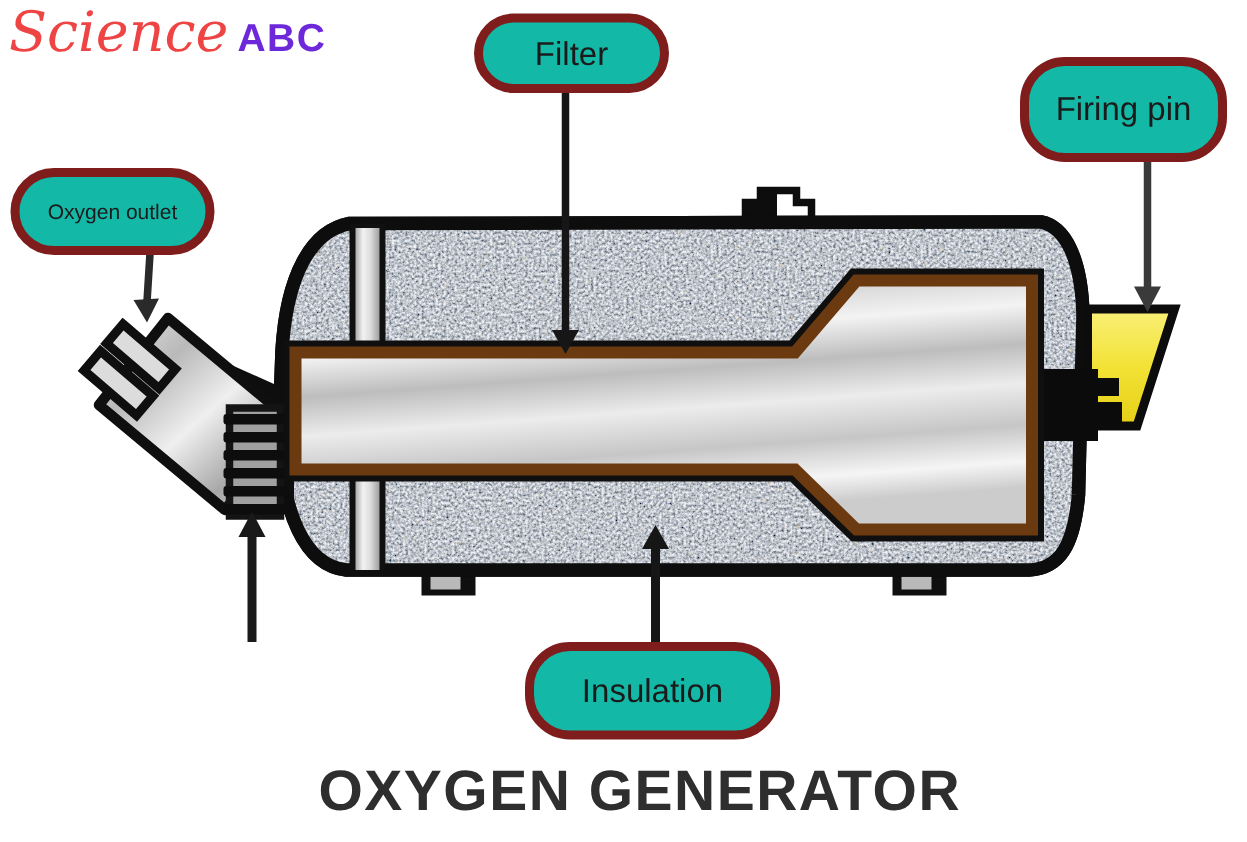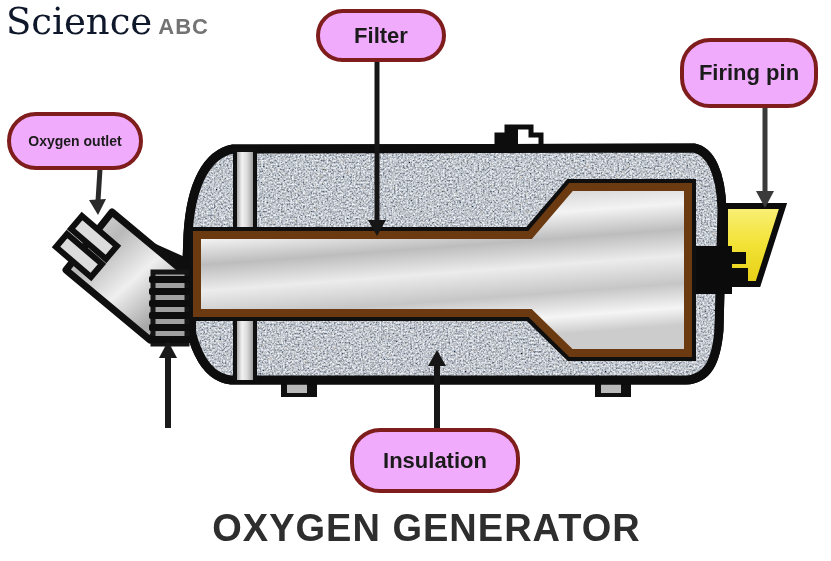--- a/index.html
+++ b/index.html
@@ -1,31 +1,31 @@
 <!DOCTYPE html>
 <html><head>
 <meta charset="utf-8">
 <style>
   html,body{margin:0;padding:0;background:#fff;}
   .canvas{position:relative;width:831px;height:561px;background:#ffffff;overflow:hidden;
           font-family:"Liberation Sans",sans-serif;}
   .diagram-svg{position:absolute;left:0;top:0;}
-  .pill{position:absolute;box-sizing:border-box;background:#f0abfc;border:4px solid #7f1d1d;
+  .pill{position:absolute;box-sizing:border-box;background:#14b8a6;border:6px solid #7f1d1d;
         border-radius:30px;display:flex;align-items:center;justify-content:center;text-align:center;
-        font-weight:bold;color:#1b1b1b;line-height:1.15;}
+        font-weight:normal;color:#1b1b1b;line-height:1.15;}
   #pill-filter{left:316px;top:9px;width:130px;height:53px;font-size:22px;}
   #pill-firing-pin{left:680px;top:38px;width:138px;height:70px;font-size:22px;}
   #pill-oxygen-outlet{left:7px;top:112px;width:136px;height:58px;font-size:14px;line-height:25px;padding:16px 6px;}
   #pill-relief-valve{left:60px;top:427px;width:167px;height:44px;font-size:22px;}
   #pill-insulation{left:350px;top:428px;width:170px;height:65px;font-size:22px;}
   .title{position:absolute;left:0;top:507px;width:100%;text-align:center;padding-left:22px;
          box-sizing:border-box;font-size:38px;font-weight:bold;color:#2e2e2e;letter-spacing:1px;}
   .logo{position:absolute;left:6px;top:0px;display:flex;align-items:baseline;}
-  .logo-science{font-family:"DejaVu Serif",serif;font-size:37px;color:#0f172a;text-align:right;}
-  .logo-abc{font-size:22px;font-weight:bold;color:#737373;margin-left:6px;letter-spacing:1px;}
+  .logo-science{font-family:"DejaVu Serif",serif;font-style:italic;font-size:37px;color:#ef4444;text-align:right;}
+  .logo-abc{font-size:26px;font-weight:bold;color:#6d28d9;margin-left:6px;letter-spacing:1px;}
 </style>
 </head>
 <body>
 
 <div class="canvas">
 
   <svg class="diagram-svg" width="831" height="561" viewBox="0 0 831 561">
     <defs>
       <filter id="granite" x="-5%" y="-5%" width="110%" height="110%">
         <feTurbulence type="fractalNoise" baseFrequency="0.55" numOctaves="3" seed="11" stitchTiles="stitch"></feTurbulence>

